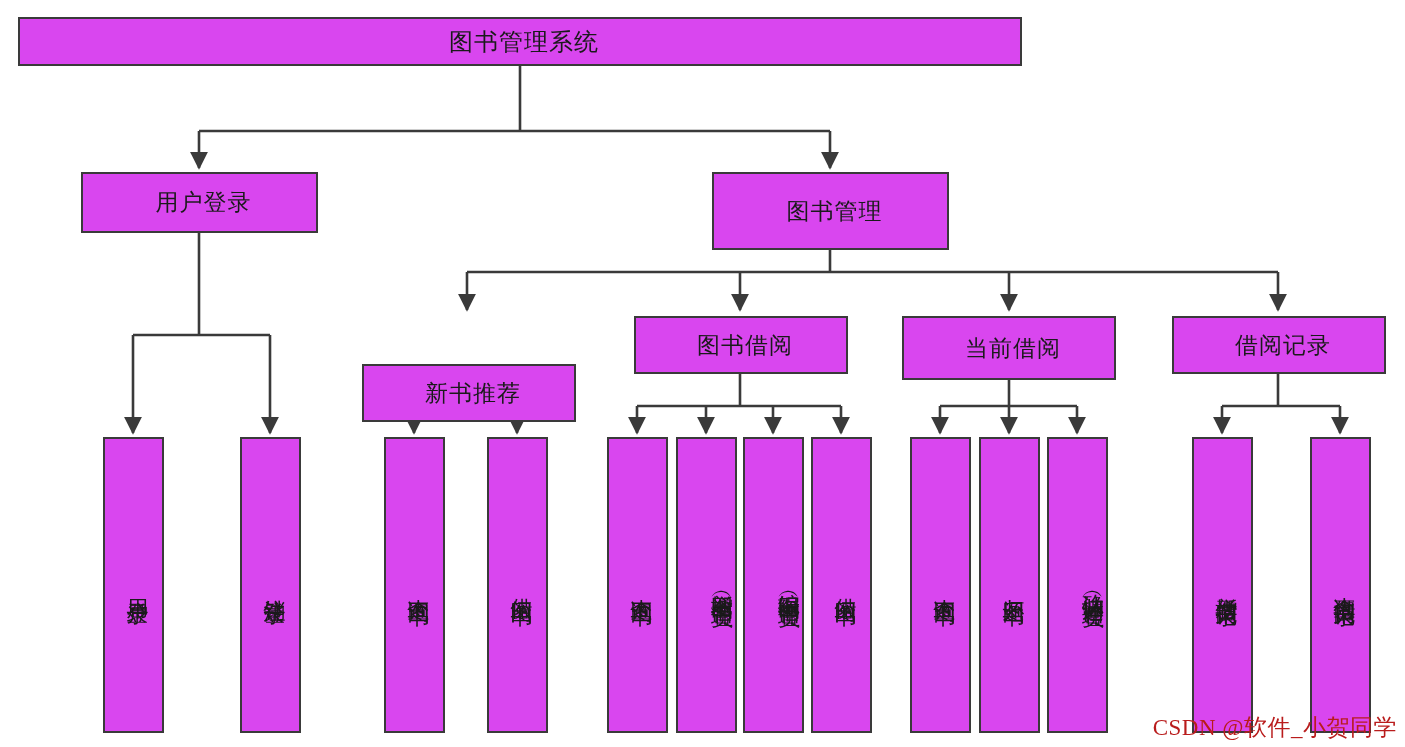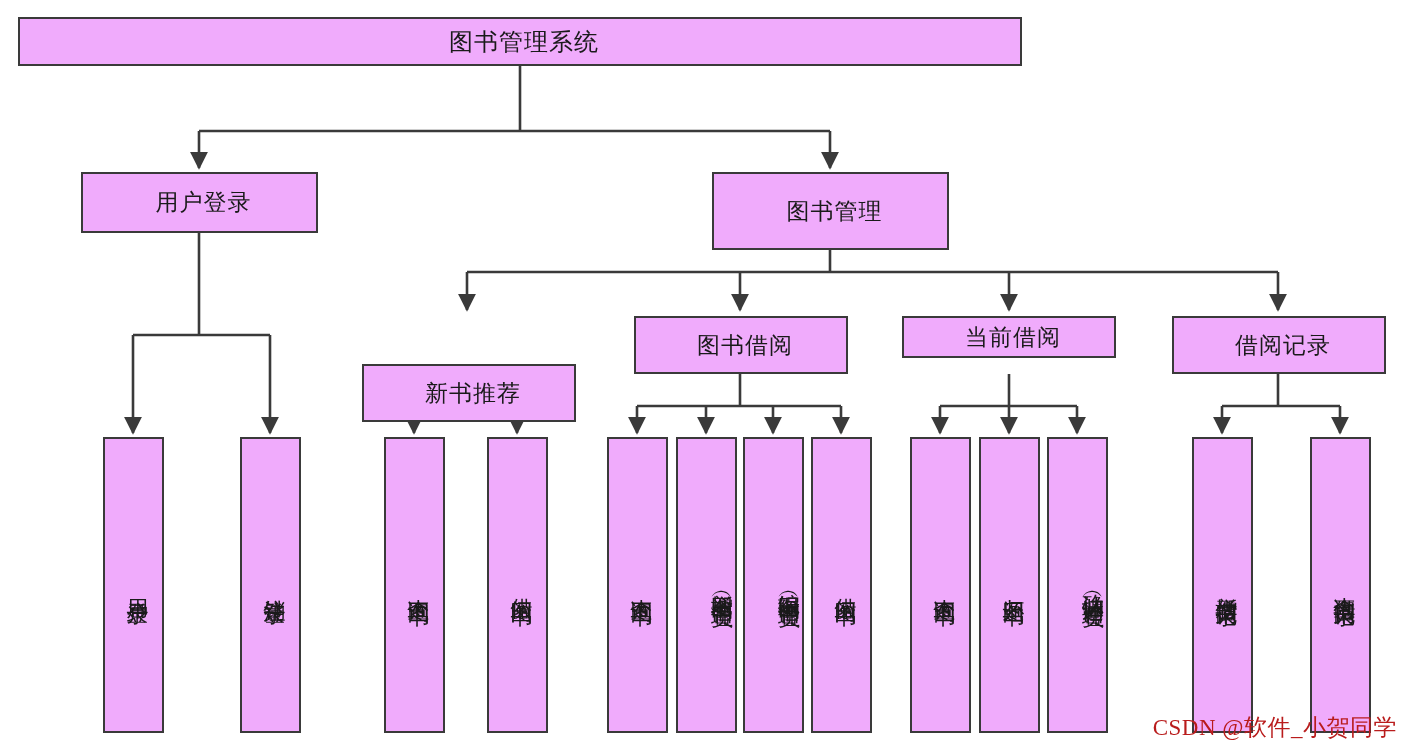--- a/index.html
+++ b/index.html
@@ -23,21 +23,21 @@
     left: 0;
     top: 0;
     width: 1405px;
     height: 747px;
     pointer-events: none;
   }
   .node {
     position: absolute;
     box-sizing: border-box;
     border: 2px solid #3a3a3a;
-    background: #f0abfc;
+    background: #d946ef;
     display: flex;
     align-items: center;
     justify-content: center;
     color: #1a1a1a;
     padding-left: 8px;
   }
   .node.horiz {
     font-size: 23px;
     line-height: 1.15;
     letter-spacing: 1px;
@@ -142,21 +142,21 @@
   </div>
 
   <div class="node horiz" style="left:362px; top:316px; width:214px; height:58px;margin-top:48px;">
     <span>新书推荐</span>
   </div>
 
   <div class="node horiz" style="left:634px; top:316px; width:214px; height:58px;">
     <span>图书借阅</span>
   </div>
 
-  <div class="node horiz" style="left:902px; top:316px; width:214px; height:42px;">
+  <div class="node horiz" style="left:902px; top:316px; width:214px; height:64px;">
     <span>当前借阅</span>
   </div>
 
   <div class="node horiz" style="left:1172px; top:316px; width:214px; height:58px;align-items:center;">
     <span>借阅记录</span>
   </div>
 
   <div class="node leaf mid" style="left:103px; top:437px; width:61px; height:296px;">
     <span>用户登录</span>
   </div>

